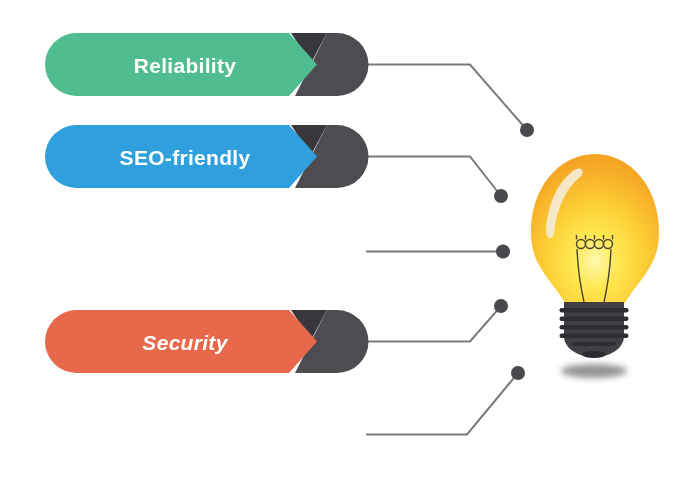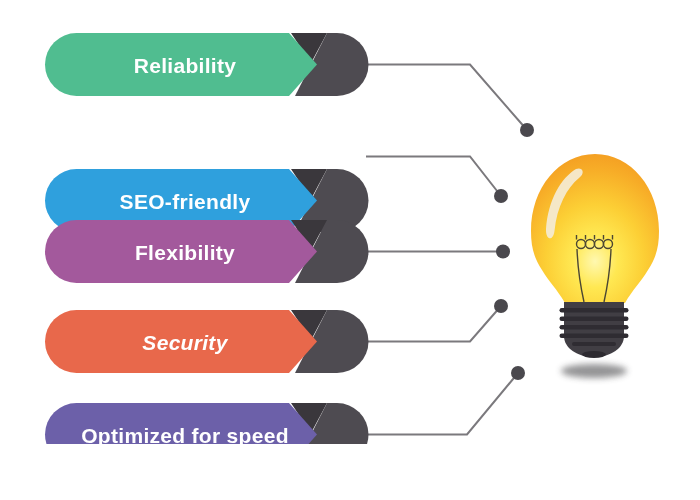--- a/index.html
+++ b/index.html
@@ -7,21 +7,21 @@
     position:relative;width:700px;height:444px;background:#ffffff;
     overflow:hidden;font-family:"Liberation Sans",sans-serif;
   }
   .layer{position:absolute;left:0;top:0;}
   .banner{position:absolute;left:45px;width:324px;height:63px;}
   .banner svg{display:block;width:324px;height:63px;overflow:visible;}
   .banner text{
     font-family:"Liberation Sans",sans-serif;
     font-weight:bold;font-size:21px;letter-spacing:.3px;
   }
-  #b1{top:33px;} #b2{top:125px;margin-top:44px;} #b3{top:220px;} #b4{top:310px;font-style:italic;} #b5{top:403px;}
+  #b1{top:33px;} #b2{top:125px;} #b3{top:220px;} #b4{top:310px;font-style:italic;} #b5{top:403px;}
 </style>
 </head>
 <body>
 
 <div id="canvas">
 
   <svg class="layer" width="700" height="500" viewBox="0 0 700 500">
     <defs>
       <radialGradient id="glassGrad" cx="50%" cy="72%" r="80%">
         <stop offset="0%" stop-color="#FFF8B0"></stop>
@@ -101,40 +101,24 @@
 
   <div class="banner" id="b2">
     <svg viewBox="0 0 324 63">
       <path d="M 282,0 L 292,0 A 31.5,31.5 0 0 1 292,63 L 250,63 Z" style="fill: rgb(78, 75, 81);"></path>
       <path d="M 246,0 L 282,0 L 266,30 Z" style="fill: rgb(58, 55, 60);"></path>
       <path d="M 31.5,0 L 244,0 L 272,31.5 L 244,63 L 31.5,63 A 31.5,31.5 0 0 1 31.5,0 Z" style="fill: rgb(47, 160, 221);"></path>
       <text x="140" y="39.5" text-anchor="middle" style="fill: rgb(255, 255, 255);">SEO-friendly</text>
     </svg>
   </div>
 
-  <div class="banner" id="b3">
-    <svg viewBox="0 0 324 63">
-      <path d="M 282,0 L 292,0 A 31.5,31.5 0 0 1 292,63 L 250,63 Z" style="fill: rgb(78, 75, 81);"></path>
-      <path d="M 246,0 L 282,0 L 266,30 Z" style="fill: rgb(58, 55, 60);"></path>
-      <path d="M 31.5,0 L 244,0 L 272,31.5 L 244,63 L 31.5,63 A 31.5,31.5 0 0 1 31.5,0 Z" style="fill: rgb(163, 89, 156);"></path>
-      <text x="140" y="39.5" text-anchor="middle" style="fill: rgb(255, 255, 255);">Flexibility</text>
-    </svg>
-  </div>
 
   <div class="banner" id="b4">
     <svg viewBox="0 0 324 63">
       <path d="M 282,0 L 292,0 A 31.5,31.5 0 0 1 292,63 L 250,63 Z" style="fill: rgb(78, 75, 81);"></path>
       <path d="M 246,0 L 282,0 L 266,30 Z" style="fill: rgb(58, 55, 60);"></path>
       <path d="M 31.5,0 L 244,0 L 272,31.5 L 244,63 L 31.5,63 A 31.5,31.5 0 0 1 31.5,0 Z" style="fill: rgb(232, 104, 75);"></path>
       <text x="140" y="39.5" text-anchor="middle" style="fill: rgb(255, 255, 255);">Security</text>
     </svg>
   </div>
 
-  <div class="banner" id="b5">
-    <svg viewBox="0 0 324 63">
-      <path d="M 282,0 L 292,0 A 31.5,31.5 0 0 1 292,63 L 250,63 Z" style="fill: rgb(78, 75, 81);"></path>
-      <path d="M 246,0 L 282,0 L 266,30 Z" style="fill: rgb(58, 55, 60);"></path>
-      <path d="M 31.5,0 L 244,0 L 272,31.5 L 244,63 L 31.5,63 A 31.5,31.5 0 0 1 31.5,0 Z" style="fill: rgb(108, 96, 169);"></path>
-      <text x="140" y="39.5" text-anchor="middle" style="fill: rgb(255, 255, 255);">Optimized for speed</text>
-    </svg>
-  </div>
 
 </div>
 
 </body></html>

